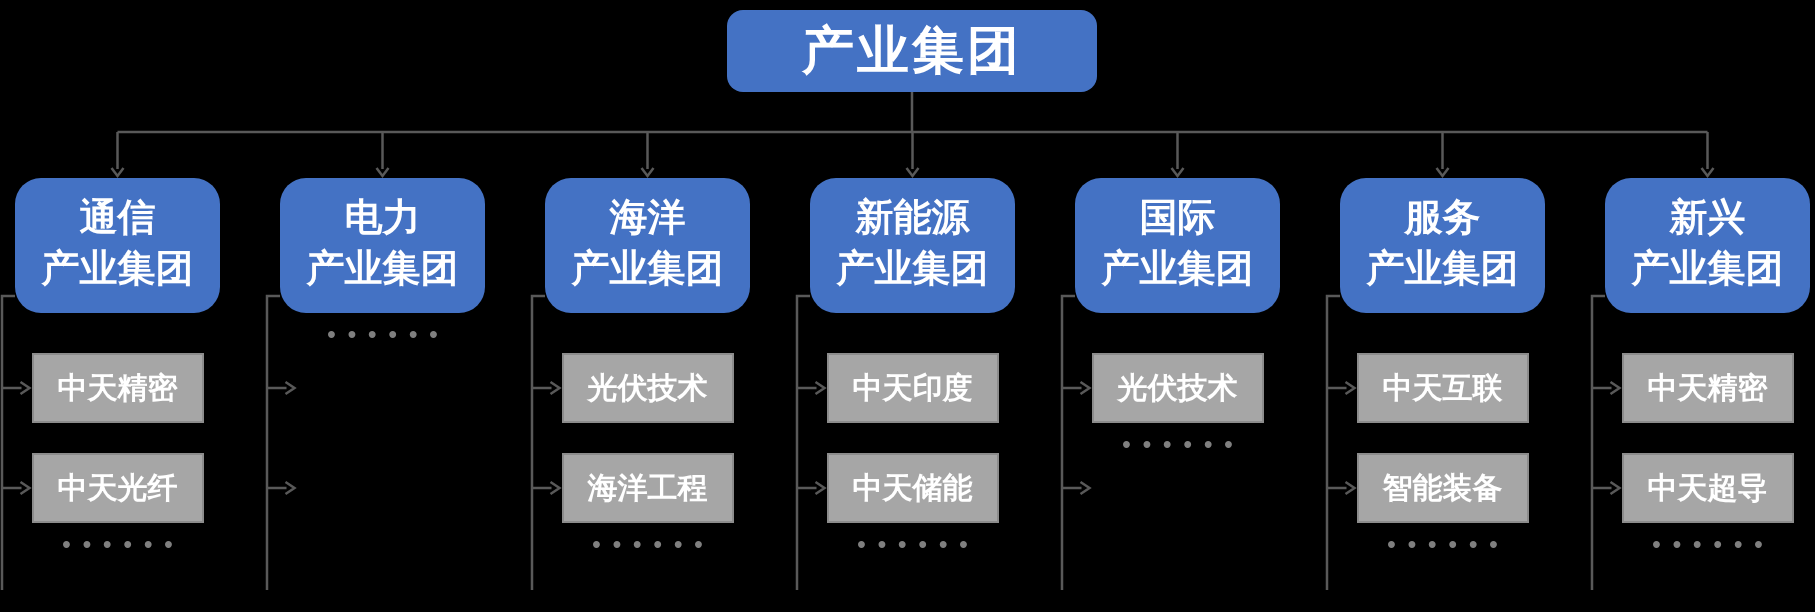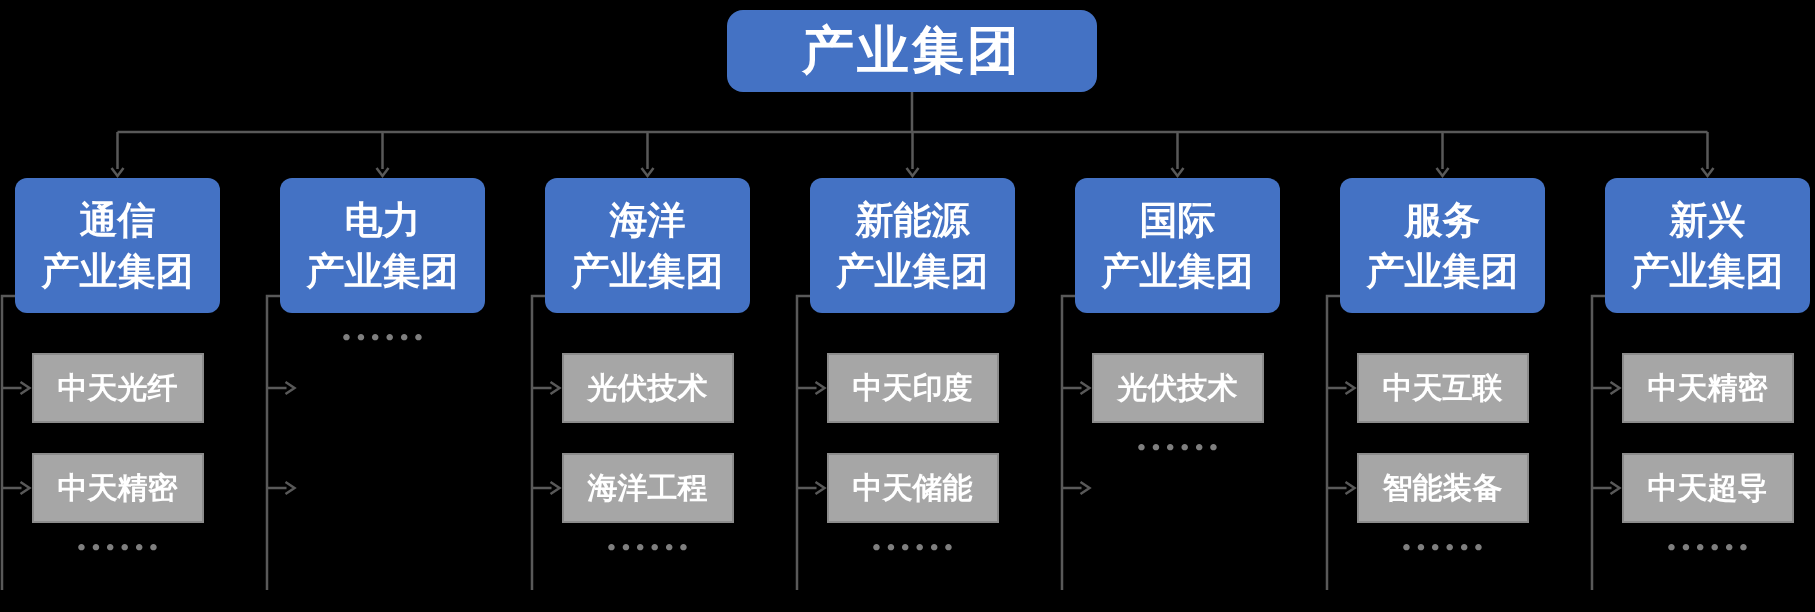--- a/index.html
+++ b/index.html
@@ -1,20 +1,20 @@
 <!DOCTYPE html>
 <html><head>
 <meta charset="utf-8">
 <style>
   html,body { margin:0; padding:0; background:#000; }
   .canvas {
     position:relative;
     width:1815px; height:612px;
     background:var(--bg,#000);
-    font-family:Liberation Serif, serif;
+    font-family:Liberation Mono, monospace;
     overflow:hidden;
   }
   svg.connectors {
     position:absolute; left:0; top:0; width:1815px; height:612px;
     pointer-events:none;
   }
   .root-box {
     position:absolute; left:727px; top:10px; width:370px; height:82px;
     background:var(--blue,#4472C4);
     border-radius:16px;
@@ -22,21 +22,21 @@
     color:var(--text,#fff); font-size:52px; font-weight:bold; letter-spacing:3px;
   }
   .columns {
     position:absolute; left:15px; top:178px; width:1795px;
     display:flex; justify-content:space-between;
   }
   .column { width:205px; display:flex; flex-direction:column; align-items:center; }
   .group-box {
     width:205px; height:135px; box-sizing:border-box;
     background:var(--blue,#4472C4);
-    border-radius:12px;
+    border-radius:26px;
     display:flex; flex-direction:column; align-items:center; justify-content:center;
     color:var(--text,#fff); font-size:38px; font-weight:bold; line-height:1.32;
     text-align:center;
   }
   .children { margin-top:40px; display:flex; flex-direction:column; gap:30px; }
   .child-box {
     width:172px; height:70px; box-sizing:border-box;
     background:var(--gray,#A6A6A6);
     border:2px solid var(--grayBorder,#8C8C8C);
     display:flex; align-items:center; justify-content:center;
@@ -109,22 +109,22 @@
     <span>产业集团</span>
   </div>
 
   <div class="columns" id="columns">
     <div class="column">
       <div class="group-box">
         <div>通信</div>
         <div>产业集团</div>
       </div>
       <div class="children">
+          <div class="child-box">中天精密</div>
           <div class="child-box">中天光纤</div>
-          <div class="child-box">中天精密</div>
         </div>
       <div class="dots">••••••</div>
     </div>
 
     <div class="column">
       <div class="group-box">
         <div>电力</div>
         <div>产业集团</div>
       </div>
       <div class="dots">••••••</div>

